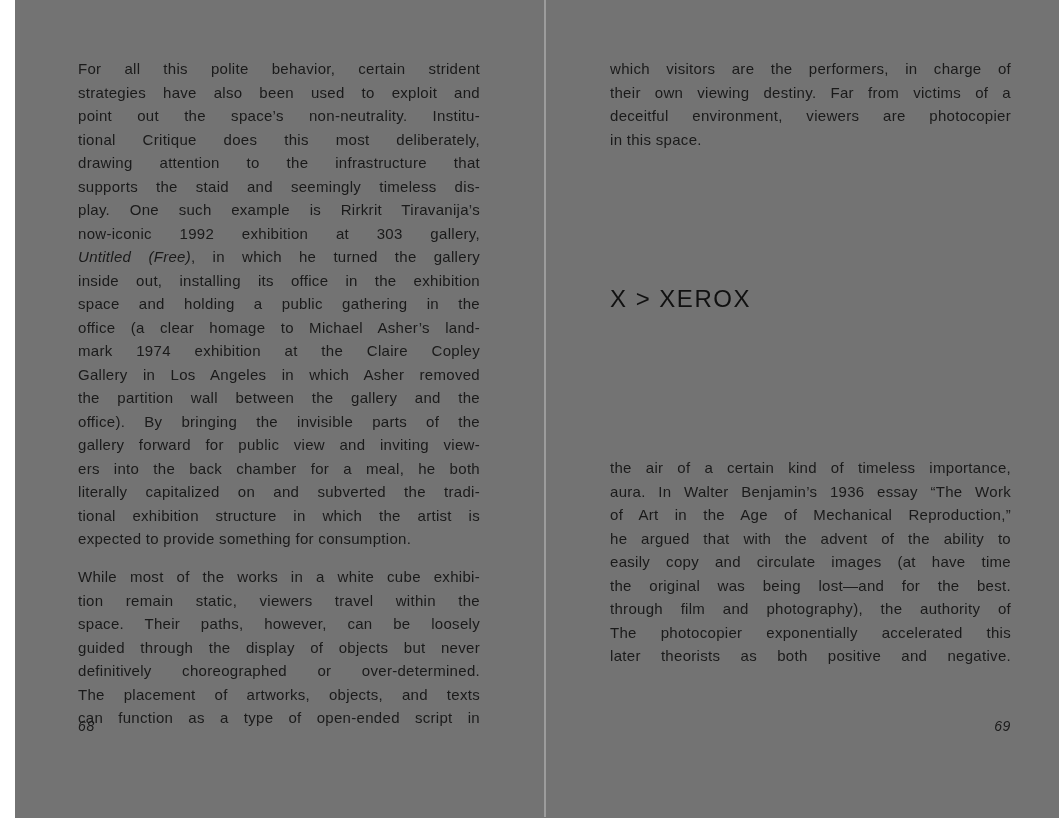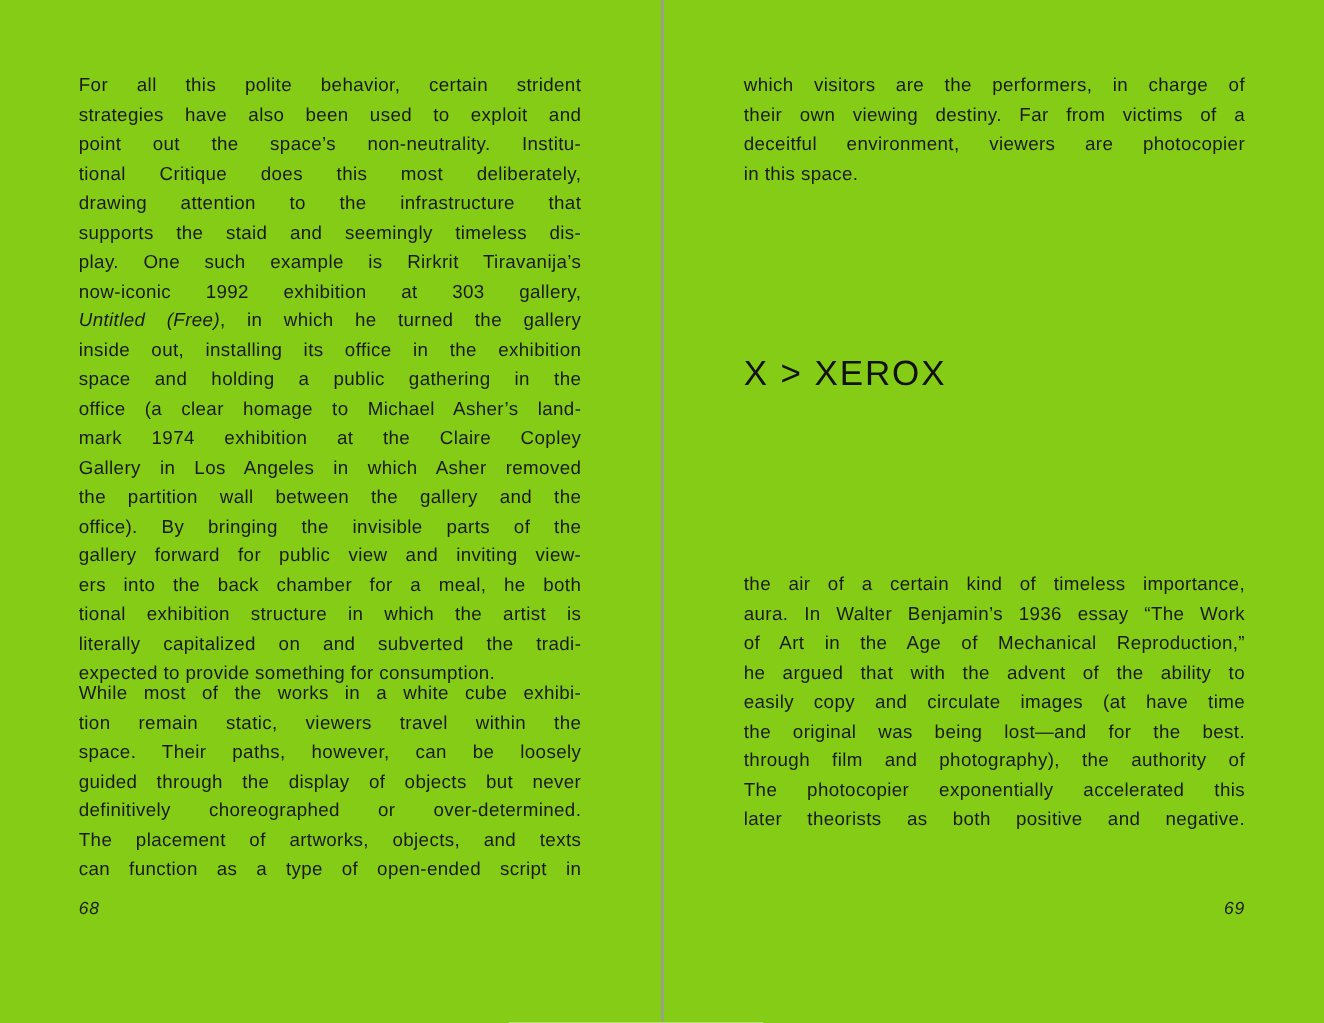--- a/index.html
+++ b/index.html
@@ -11,21 +11,22 @@
     width: 1059px;
     height: 818px;
     position: relative;
     overflow: hidden;
     font-family: "Liberation Sans", "DejaVu Sans", sans-serif;
     color: #1a1a1a;
   }
   .spread {
     position: absolute;
     inset: 0;
-    background: #84cc16;
+    background: #737373;
+    margin-left: 15px;
   }
   .divider {
     position: absolute;
     left: 529px;
     top: 0;
     width: 2px;
     height: 817px;
     background: #9c9c9c;
   }
   .page {
@@ -49,37 +50,37 @@
   }
   .line.no-just {
     text-align-last: left;
   }
   .line em {
   }
 
   .para-first { position: relative; top: 0; }
   .para-second {
     position: absolute;
-    top: 486px;
+    top: 508px;
     left: 0;
     right: 0;
   }
 
   .intro-para {
     position: absolute;
     top: 0;
     left: 0;
     right: 0;
   }
   .section-heading {
     position: absolute;
     top: 226px;
     left: 0;
     margin: 0;
-    font-size: 28px;
+    font-size: 24px;
     line-height: 32px;
     font-weight: 400;
     letter-spacing: 1.5px;
     color: #111111;
     white-space: nowrap;
   }
   .body-para {
     position: absolute;
     top: 399px;
     left: 0;
@@ -115,22 +116,22 @@
         <div class="line"><em>Untitled (Free)</em><span>, in which he turned the gallery</span></div>
         <div class="line"><span>inside out, installing its office in the exhibition</span></div>
         <div class="line"><span>space and holding a public gathering in the</span></div>
         <div class="line"><span>office (a clear homage to Michael Asher’s land-</span></div>
         <div class="line"><span>mark 1974 exhibition at the Claire Copley</span></div>
         <div class="line"><span>Gallery in Los Angeles in which Asher removed</span></div>
         <div class="line"><span>the partition wall between the gallery and the</span></div>
         <div class="line"><span>office). By bringing the invisible parts of the</span></div>
         <div class="line"><span>gallery forward for public view and inviting view-</span></div>
         <div class="line"><span>ers into the back chamber for a meal, he both</span></div>
+        <div class="line"><span>literally capitalized on and subverted the tradi-</span></div>
         <div class="line"><span>tional exhibition structure in which the artist is</span></div>
-        <div class="line"><span>literally capitalized on and subverted the tradi-</span></div>
         <div class="line no-just"><span>expected to provide something for consumption.</span></div>
       </div>
     <div class="para para-second">
         <div class="line"><span>While most of the works in a white cube exhibi-</span></div>
         <div class="line"><span>tion remain static, viewers travel within the</span></div>
         <div class="line"><span>space. Their paths, however, can be loosely</span></div>
         <div class="line"><span>guided through the display of objects but never</span></div>
         <div class="line"><span>definitively choreographed or over-determined.</span></div>
         <div class="line"><span>The placement of artworks, objects, and texts</span></div>
         <div class="line"><span>can function as a type of open-ended script in</span></div>

